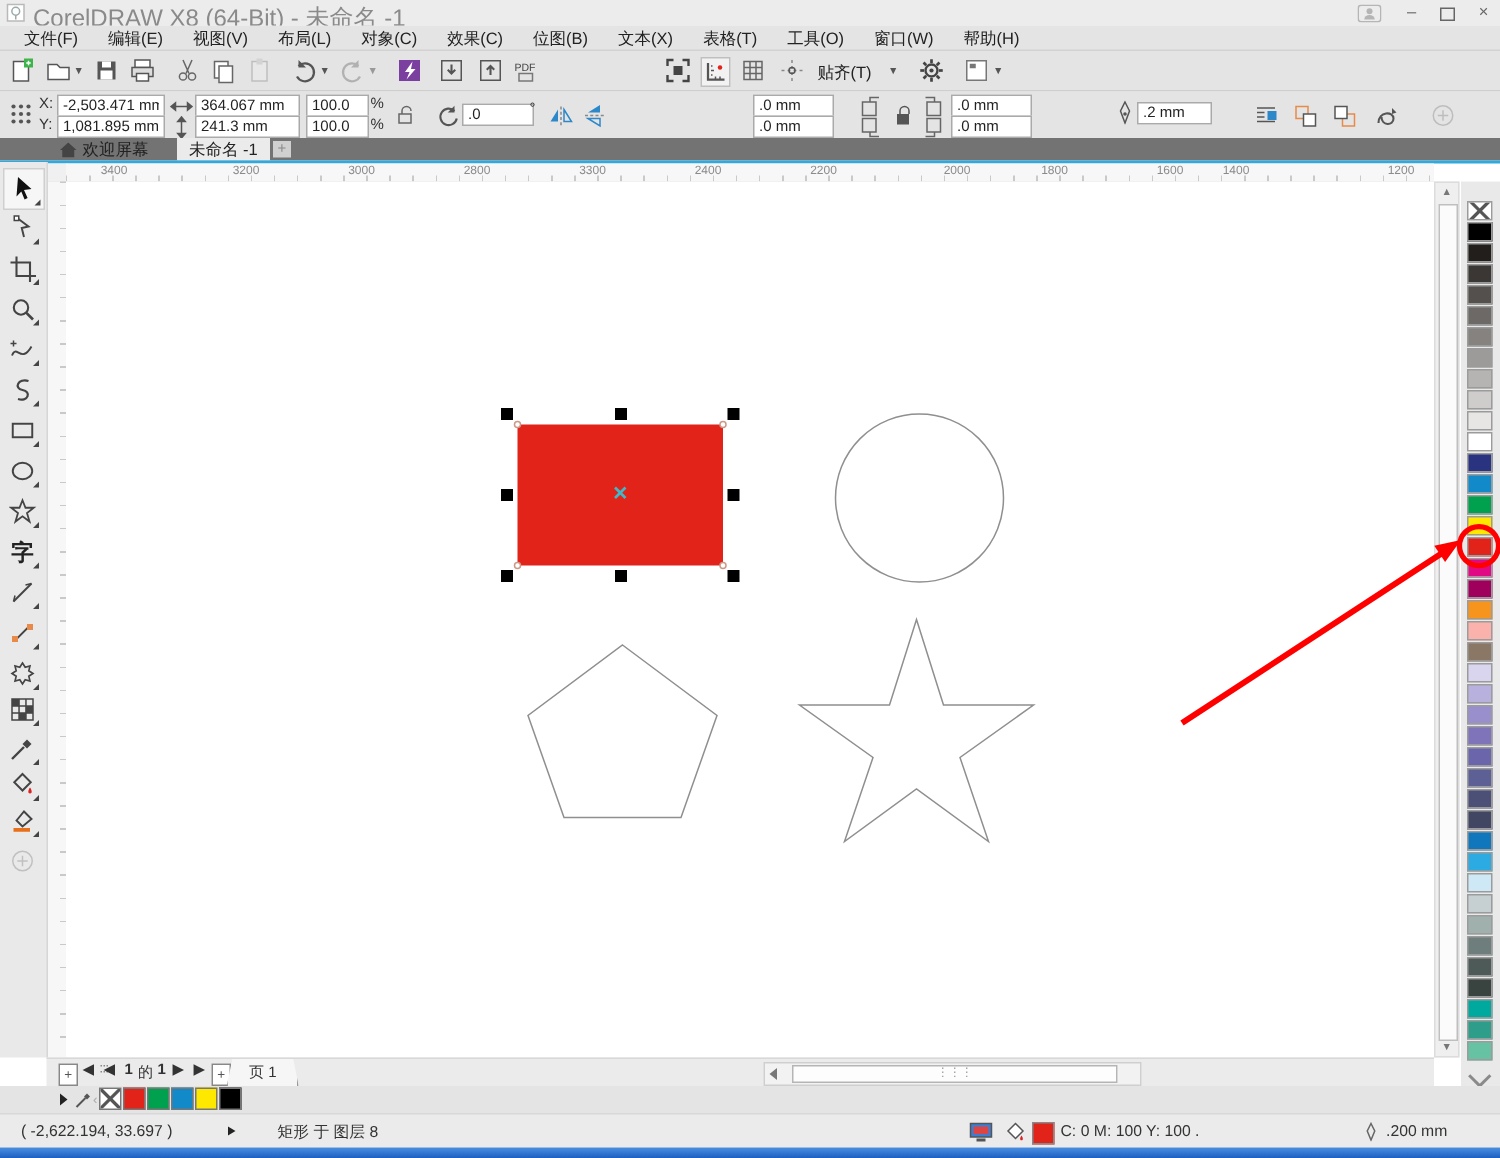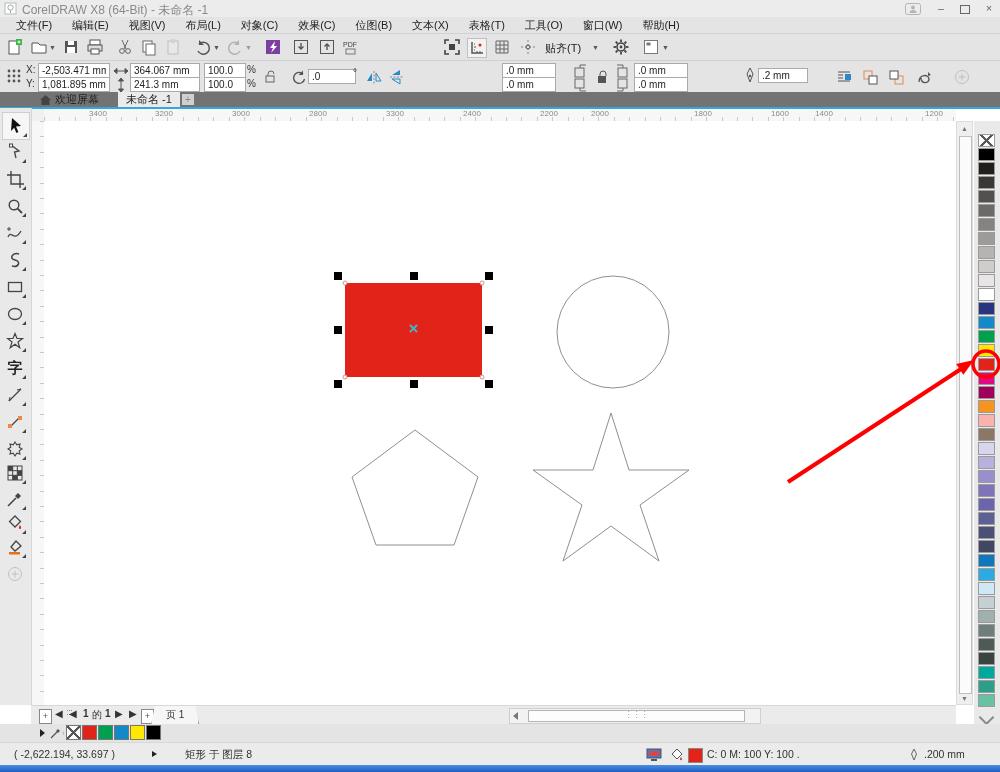--- a/index.html
+++ b/index.html
@@ -1,21 +1,21 @@
 <!DOCTYPE html>
 <html><head>
 <meta charset="utf-8">
 <style>
   html,body{margin:0;padding:0}
   body{width:1000px;height:772px;position:relative;overflow:hidden;
        font-family:"Liberation Sans","DejaVu Sans",sans-serif;font-size:11px;color:#333;background:#fff}
   .abs{position:absolute}
   
   #titlebar{left:0;top:0;width:1000px;height:17px;background:#ececec}
-  #title-text{left:22px;top:2px;color:#8a8a8a;font-size:12px}
+  #title-text{left:22px;top:2px;color:#8a8a8a;font-size:16px}
   .winbtn{top:2px;width:22px;height:13px;text-align:center;line-height:12px;color:#666;font-size:11px}
   #maxbox{top:5px;width:8px;height:7px;border:1px solid #666}
   #menubar{left:0;top:17px;width:1000px;height:16px;background:#e4e4e4;border-bottom:1px solid #d2d2d2;
            display:flex;align-items:center;padding-left:6px}
   .menu-item{padding:0 10px;font-size:11px;color:#222}
   #stdbar{left:0;top:34px;width:1000px;height:26px;background:#e4e4e4;border-bottom:1px solid #cfcfcf}
   #propbar{left:0;top:61px;width:1000px;height:31px;background:#e4e4e4;border-bottom:1px solid #cfcfcf}
   .sep{position:absolute;width:1px;background:#c6c6c6}
   .tbi{position:absolute;top:4px;width:18px;height:18px}
   .tbi svg{width:18px;height:18px}
@@ -405,28 +405,28 @@
   <div class="doctab" id="tab-doc" style="left:118px">
     <span>未命名 -1</span>
   </div>
   <div class="abs" id="tab-plus" style="left:182px">+</div>
 </div>
 <div id="tabrow-line" class="abs"></div>
 
 <div id="ruler-corner" class="abs"></div>
 <div id="hruler" class="abs">
   <div id="hruler-labels">
-      <span class="hrlabel" style="left: 54px;">3400</span>
+      <span class="hrlabel" style="left: 32px;">3400</span>
       <span class="hrlabel" style="left: 120px;">3200</span>
       <span class="hrlabel" style="left: 197px;">3000</span>
       <span class="hrlabel" style="left: 274px;">2800</span>
       <span class="hrlabel" style="left: 351px;">3300</span>
       <span class="hrlabel" style="left: 428px;">2400</span>
       <span class="hrlabel" style="left: 505px;">2200</span>
-      <span class="hrlabel" style="left: 556px;">2000</span>
+      <span class="hrlabel" style="left: 594px;">2000</span>
       <span class="hrlabel" style="left: 659px;">1800</span>
       <span class="hrlabel" style="left: 736px;">1600</span>
       <span class="hrlabel" style="left: 780px;">1400</span>
       <span class="hrlabel" style="left: 890px;">1200</span>
     </div>
 </div>
 <div id="vruler" class="abs"></div>
 
 <div id="toolbox" class="abs">
   <div class="tool sel fly" style="top:4px">

